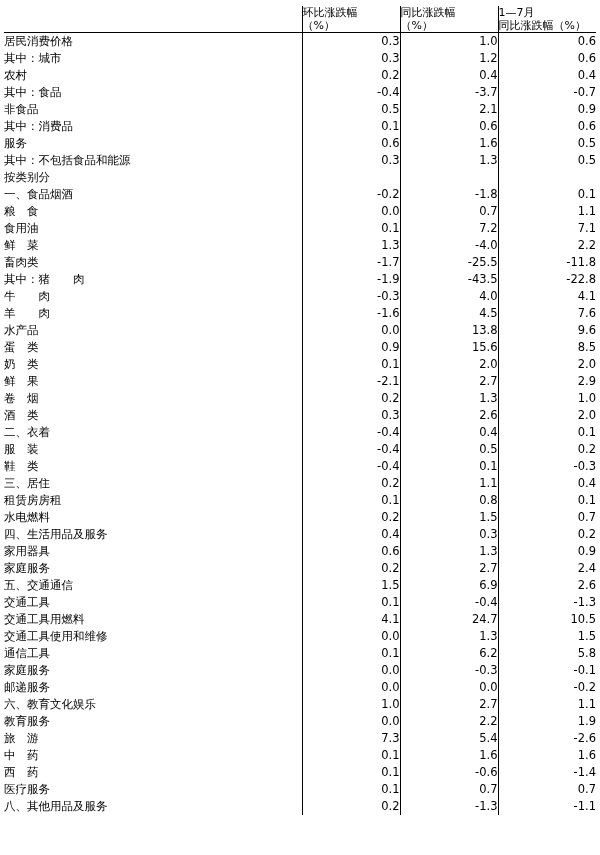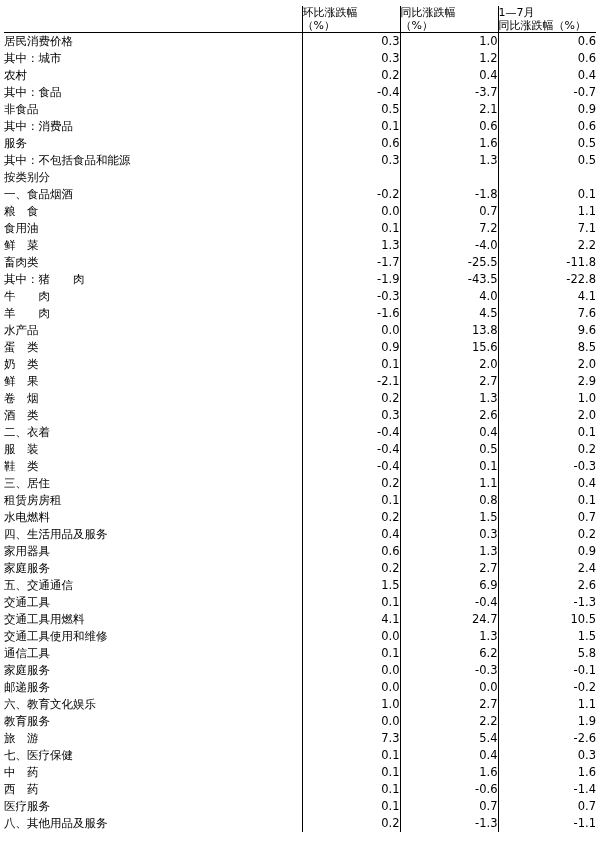--- a/index.html
+++ b/index.html
@@ -344,26 +344,20 @@
           <td class="val vr-l">2.2</td>
           <td class="val vr-l">1.9</td>
         </tr>
         <tr>
           <td class="name ind1">旅　游</td>
           <td class="val vr-l">7.3</td>
           <td class="val vr-l">5.4</td>
           <td class="val vr-l">-2.6</td>
         </tr>
         <tr>
-          <td class="name ind0">七、医疗保健</td>
-          <td class="val vr-l">0.1</td>
-          <td class="val vr-l">0.4</td>
-          <td class="val vr-l">0.3</td>
-        </tr>
-        <tr>
           <td class="name ind1">中　药</td>
           <td class="val vr-l">0.1</td>
           <td class="val vr-l">1.6</td>
           <td class="val vr-l">1.6</td>
         </tr>
         <tr>
           <td class="name ind1">西　药</td>
           <td class="val vr-l">0.1</td>
           <td class="val vr-l">-0.6</td>
           <td class="val vr-l">-1.4</td>

